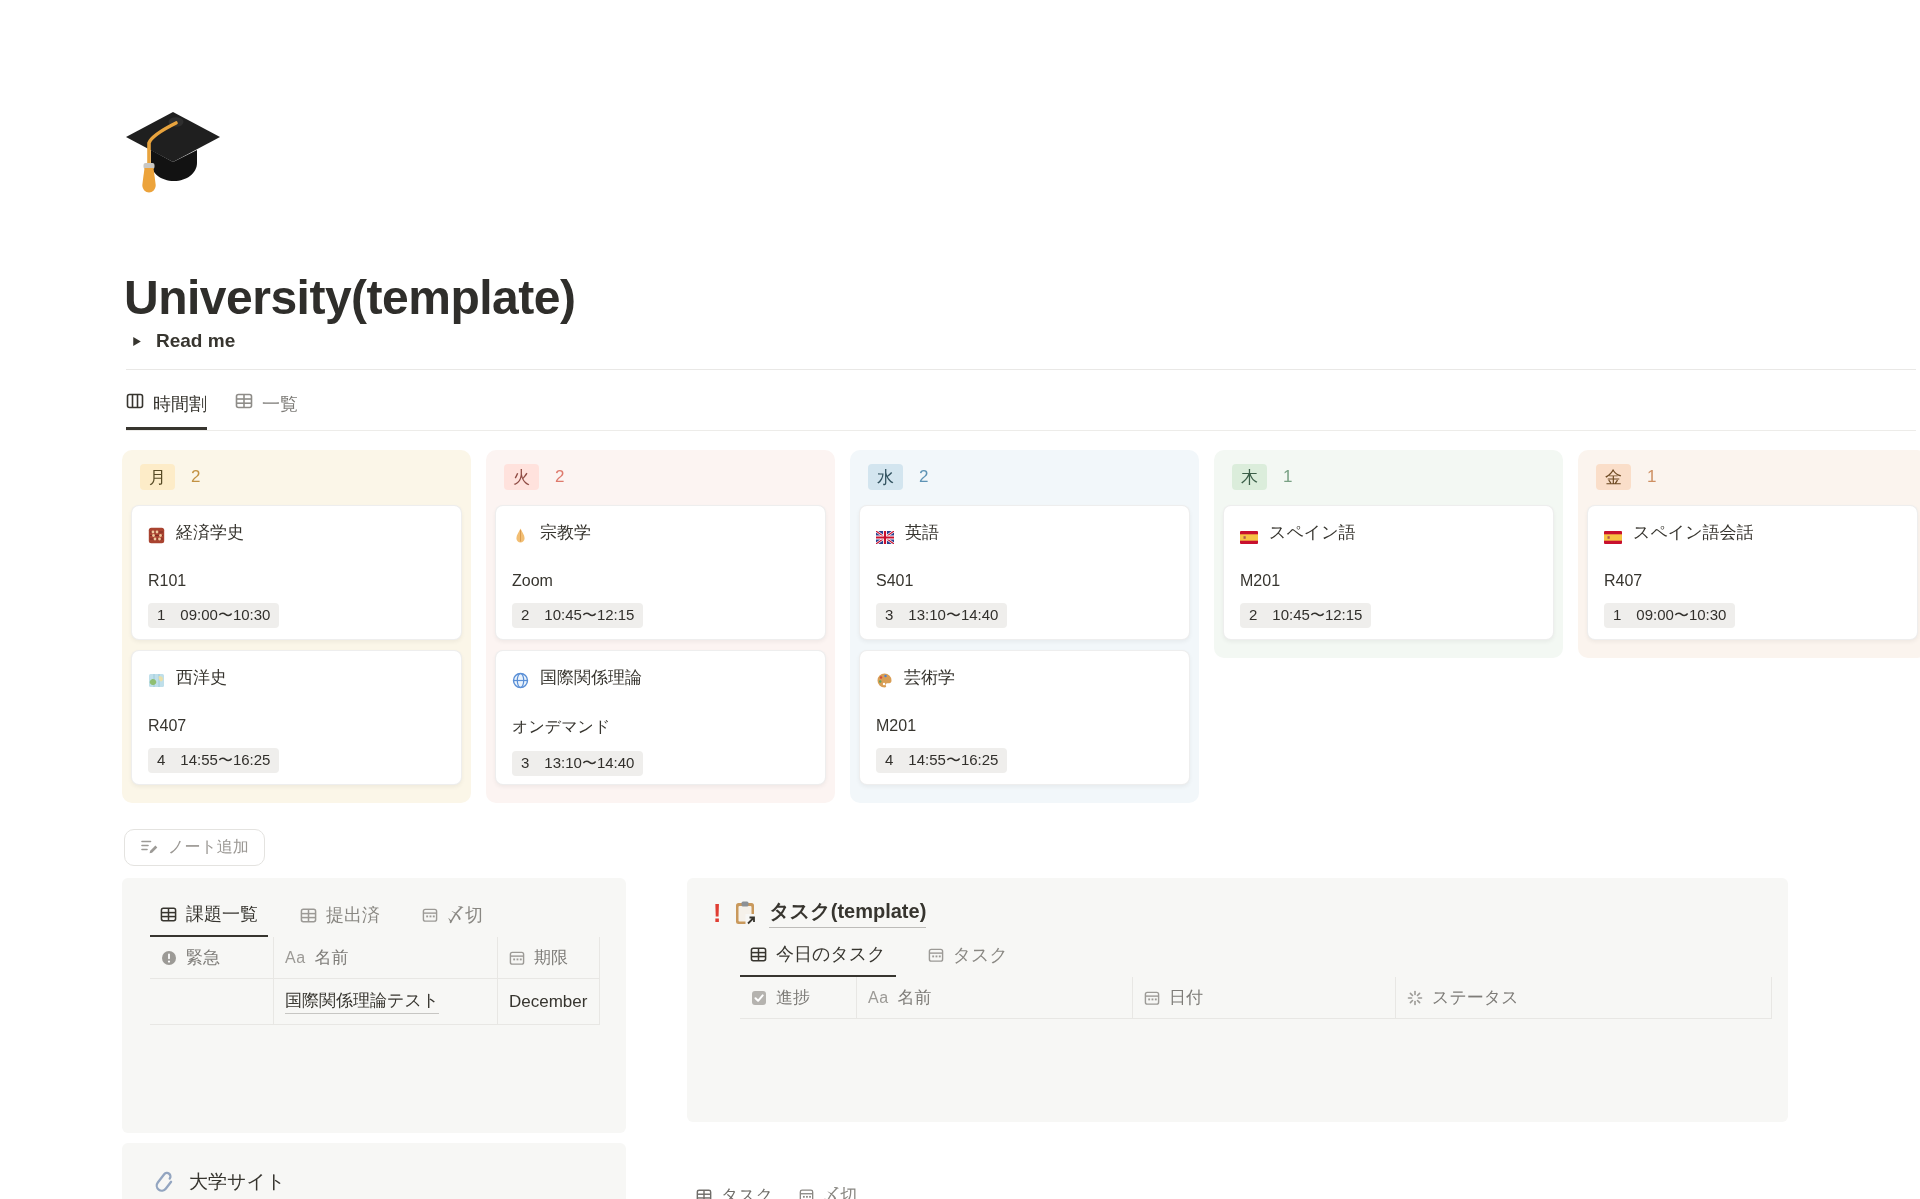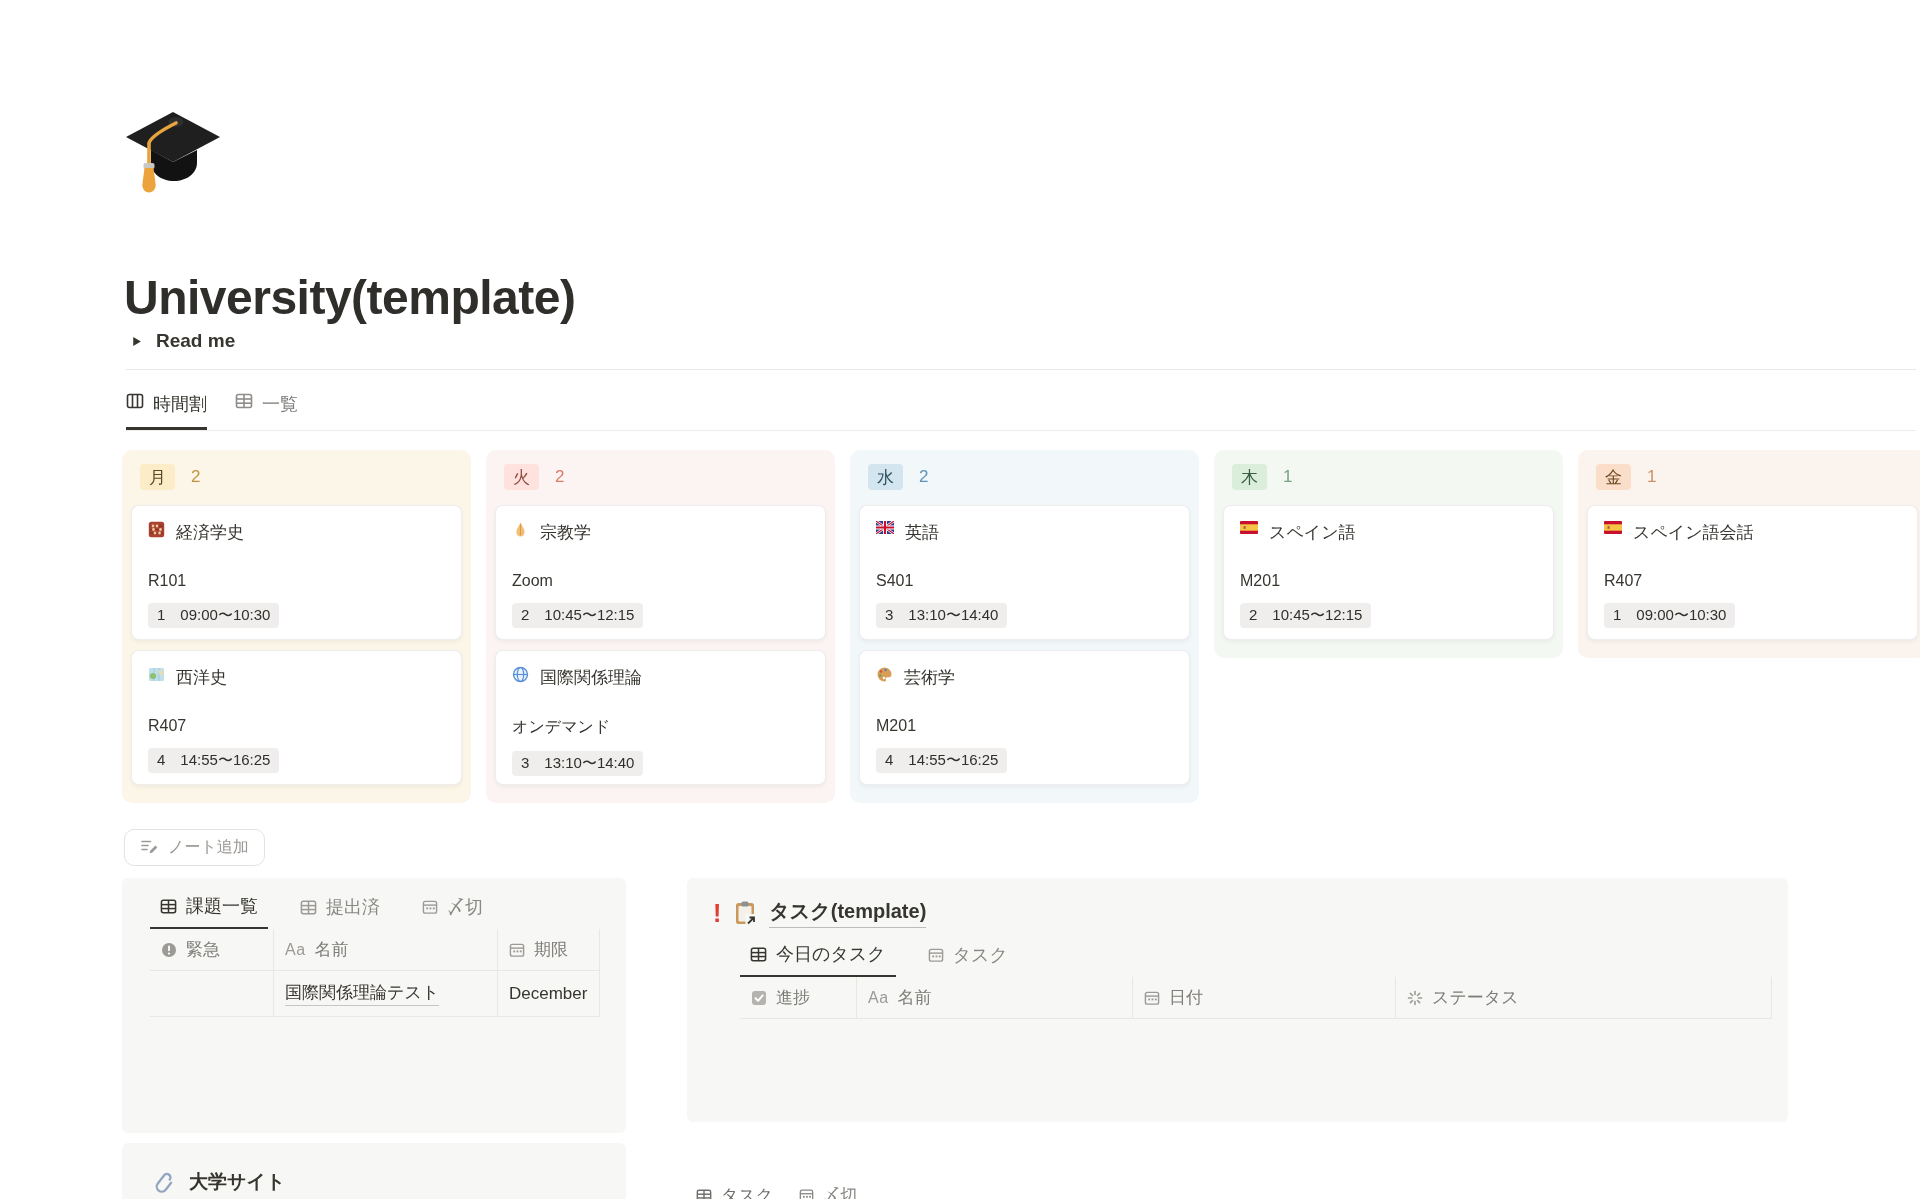--- a/index.html
+++ b/index.html
@@ -23,21 +23,21 @@
   
   .board{position:absolute;left:122px;top:450px;display:flex;gap:15px;align-items:flex-start}
   .bcol{width:349px;border-radius:10px;padding:12px 9px 18px;box-sizing:border-box}
   .bcol-head{display:flex;align-items:center;gap:16px;padding:2px 0 15px 9px}
   .day-badge{display:inline-flex;align-items:center;height:26px;padding:0 9px;border-radius:4px;font-size:17px}
   .day-count{font-size:17px;font-weight:500}
   .bcard{background:#fff;border-radius:8px;border:1px solid rgba(15,15,15,0.07);
          box-shadow:0 2px 4px rgba(15,15,15,0.05);padding:15px 16px 16px;margin-bottom:10px;
          height:135px;box-sizing:border-box;cursor:pointer}
   .bcard:last-child{margin-bottom:0}
-  .bcard-title{display:flex;align-items:flex-start;gap:11px;font-size:17px;font-weight:500;color:#37352F}
+  .bcard-title{display:flex;align-items:flex-end;gap:11px;font-size:17px;font-weight:500;color:#37352F}
   .bcard-loc{margin-top:28px;font-size:16px;color:#37352F}
   .bcard-pill{display:inline-flex;gap:15px;margin-top:13px;background:#EFEEEC;border-radius:4px;padding:3px 9px;font-size:15px;color:#32302C}
   
   .add-note{position:absolute;left:124px;top:829px;display:inline-flex;align-items:flex-start;gap:10px;
             padding:7px 15px;border:1px solid #E4E3E0;border-radius:10px;font-size:16px;color:#9B9894;background:#fff;cursor:pointer}
   
   .db-card{position:absolute;background:#F7F7F5;border-radius:6px}
   #assignments{left:122px;top:878px;width:504px;height:255px}
   #tasks{left:687px;top:878px;width:1101px;height:244px}
   #links-card{left:122px;top:1143px;width:504px;height:92px}
@@ -56,21 +56,21 @@
   .thead .ic{color:#9C9A96}
   .link-ul{border-bottom:1px solid rgba(55,53,47,0.25);padding-bottom:1px;cursor:pointer}
   .aa{font-size:16px;color:#9C9A96;letter-spacing:0.5px}
   
   .tasks-title{display:flex;align-items:center;gap:12px;margin:20px 0 14px 26px}
   .excl{color:#E03E33;font-size:25px;font-weight:800;line-height:1}
   .tasks-title-text{font-size:20px;font-weight:700;border-bottom:1.5px solid rgba(55,53,47,0.3);padding-bottom:2px;cursor:pointer}
   .status-pill{display:inline-flex;align-items:center;gap:8px;border-radius:12px;padding:3px 11px;font-size:16px}
   .status-dot{width:9px;height:9px;border-radius:50%}
   
-  .links-inner{display:flex;align-items:center;gap:15px;padding:26px 0 0 30px;font-size:19px;font-weight:700}
+  .links-inner{display:flex;align-items:flex-start;gap:15px;padding:26px 0 0 30px;font-size:19px;font-weight:400}
   
   .bottom-tabs{position:absolute;left:696px;top:1184px;display:flex;gap:26px}
   .btab{display:flex;align-items:center;gap:9px;font-size:17px;color:#6F6D69;cursor:pointer}
   .btab.dim{color:#8A8883}
   .ic{flex:none}
 </style>
 </head>
 <body>
 
 <div class="page-icon">
@@ -318,21 +318,21 @@
           <line x1="2" y1="8.5" x2="8" y2="8.5"></line>
           <line x1="2" y1="12.5" x2="7" y2="12.5"></line>
         </g>
         <path d="M10.2 13.8 l5.2-5.2 1.9 1.9 -5.2 5.2 -2.5 0.6 z" fill="#9C9A96"></path>
       </svg>
   </span>
   <span>ノート追加</span>
 </div>
 
 <div class="db-card" id="assignments">
-  <div class="db-tabs" style="margin:16px 0 0 28px">
+  <div class="db-tabs" style="margin:24px 0 0 28px">
     <div class="db-tab active">
       <span class="ic">
         <svg width="17" height="17" viewBox="0 0 18 18" stroke="currentColor" stroke-width="1.6" fill="none">
             <rect x="1.5" y="2.5" width="15" height="13" rx="2"></rect>
             <line x1="1.5" y1="7" x2="16.5" y2="7"></line>
             <line x1="1.5" y1="11.2" x2="16.5" y2="11.2"></line>
             <line x1="9" y1="2.5" x2="9" y2="15.5"></line>
           </svg>
       </span>
       <span>課題一覧</span>

